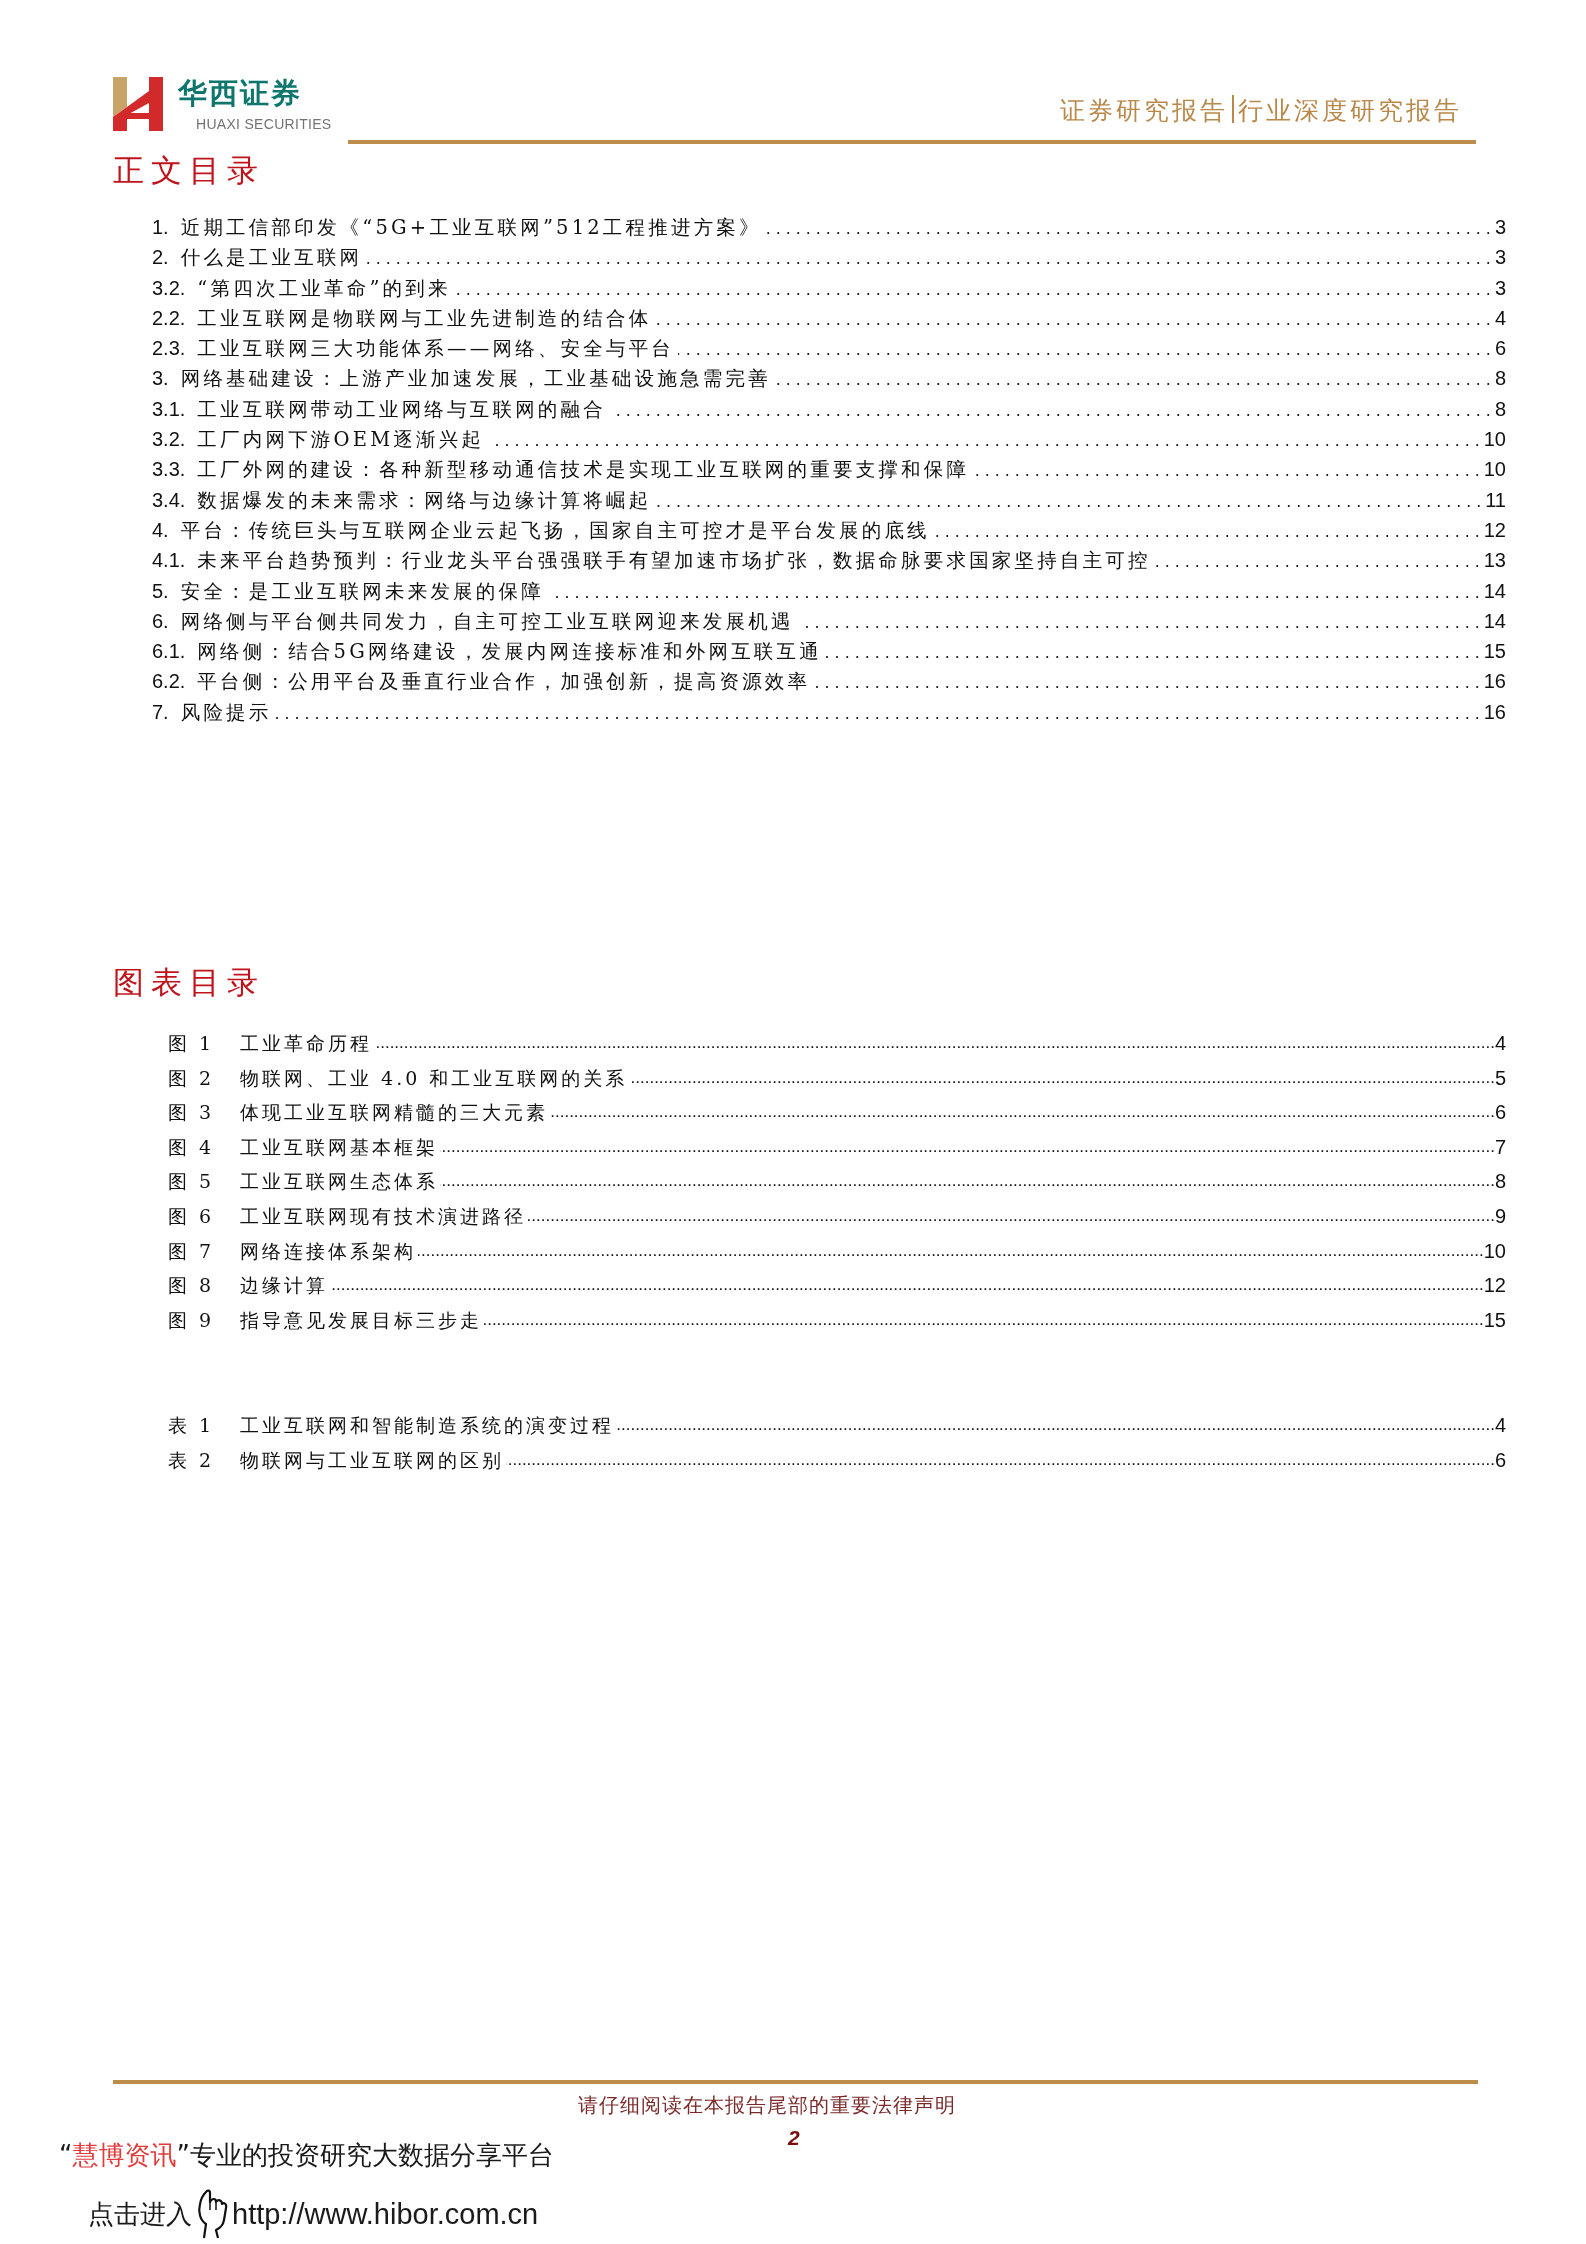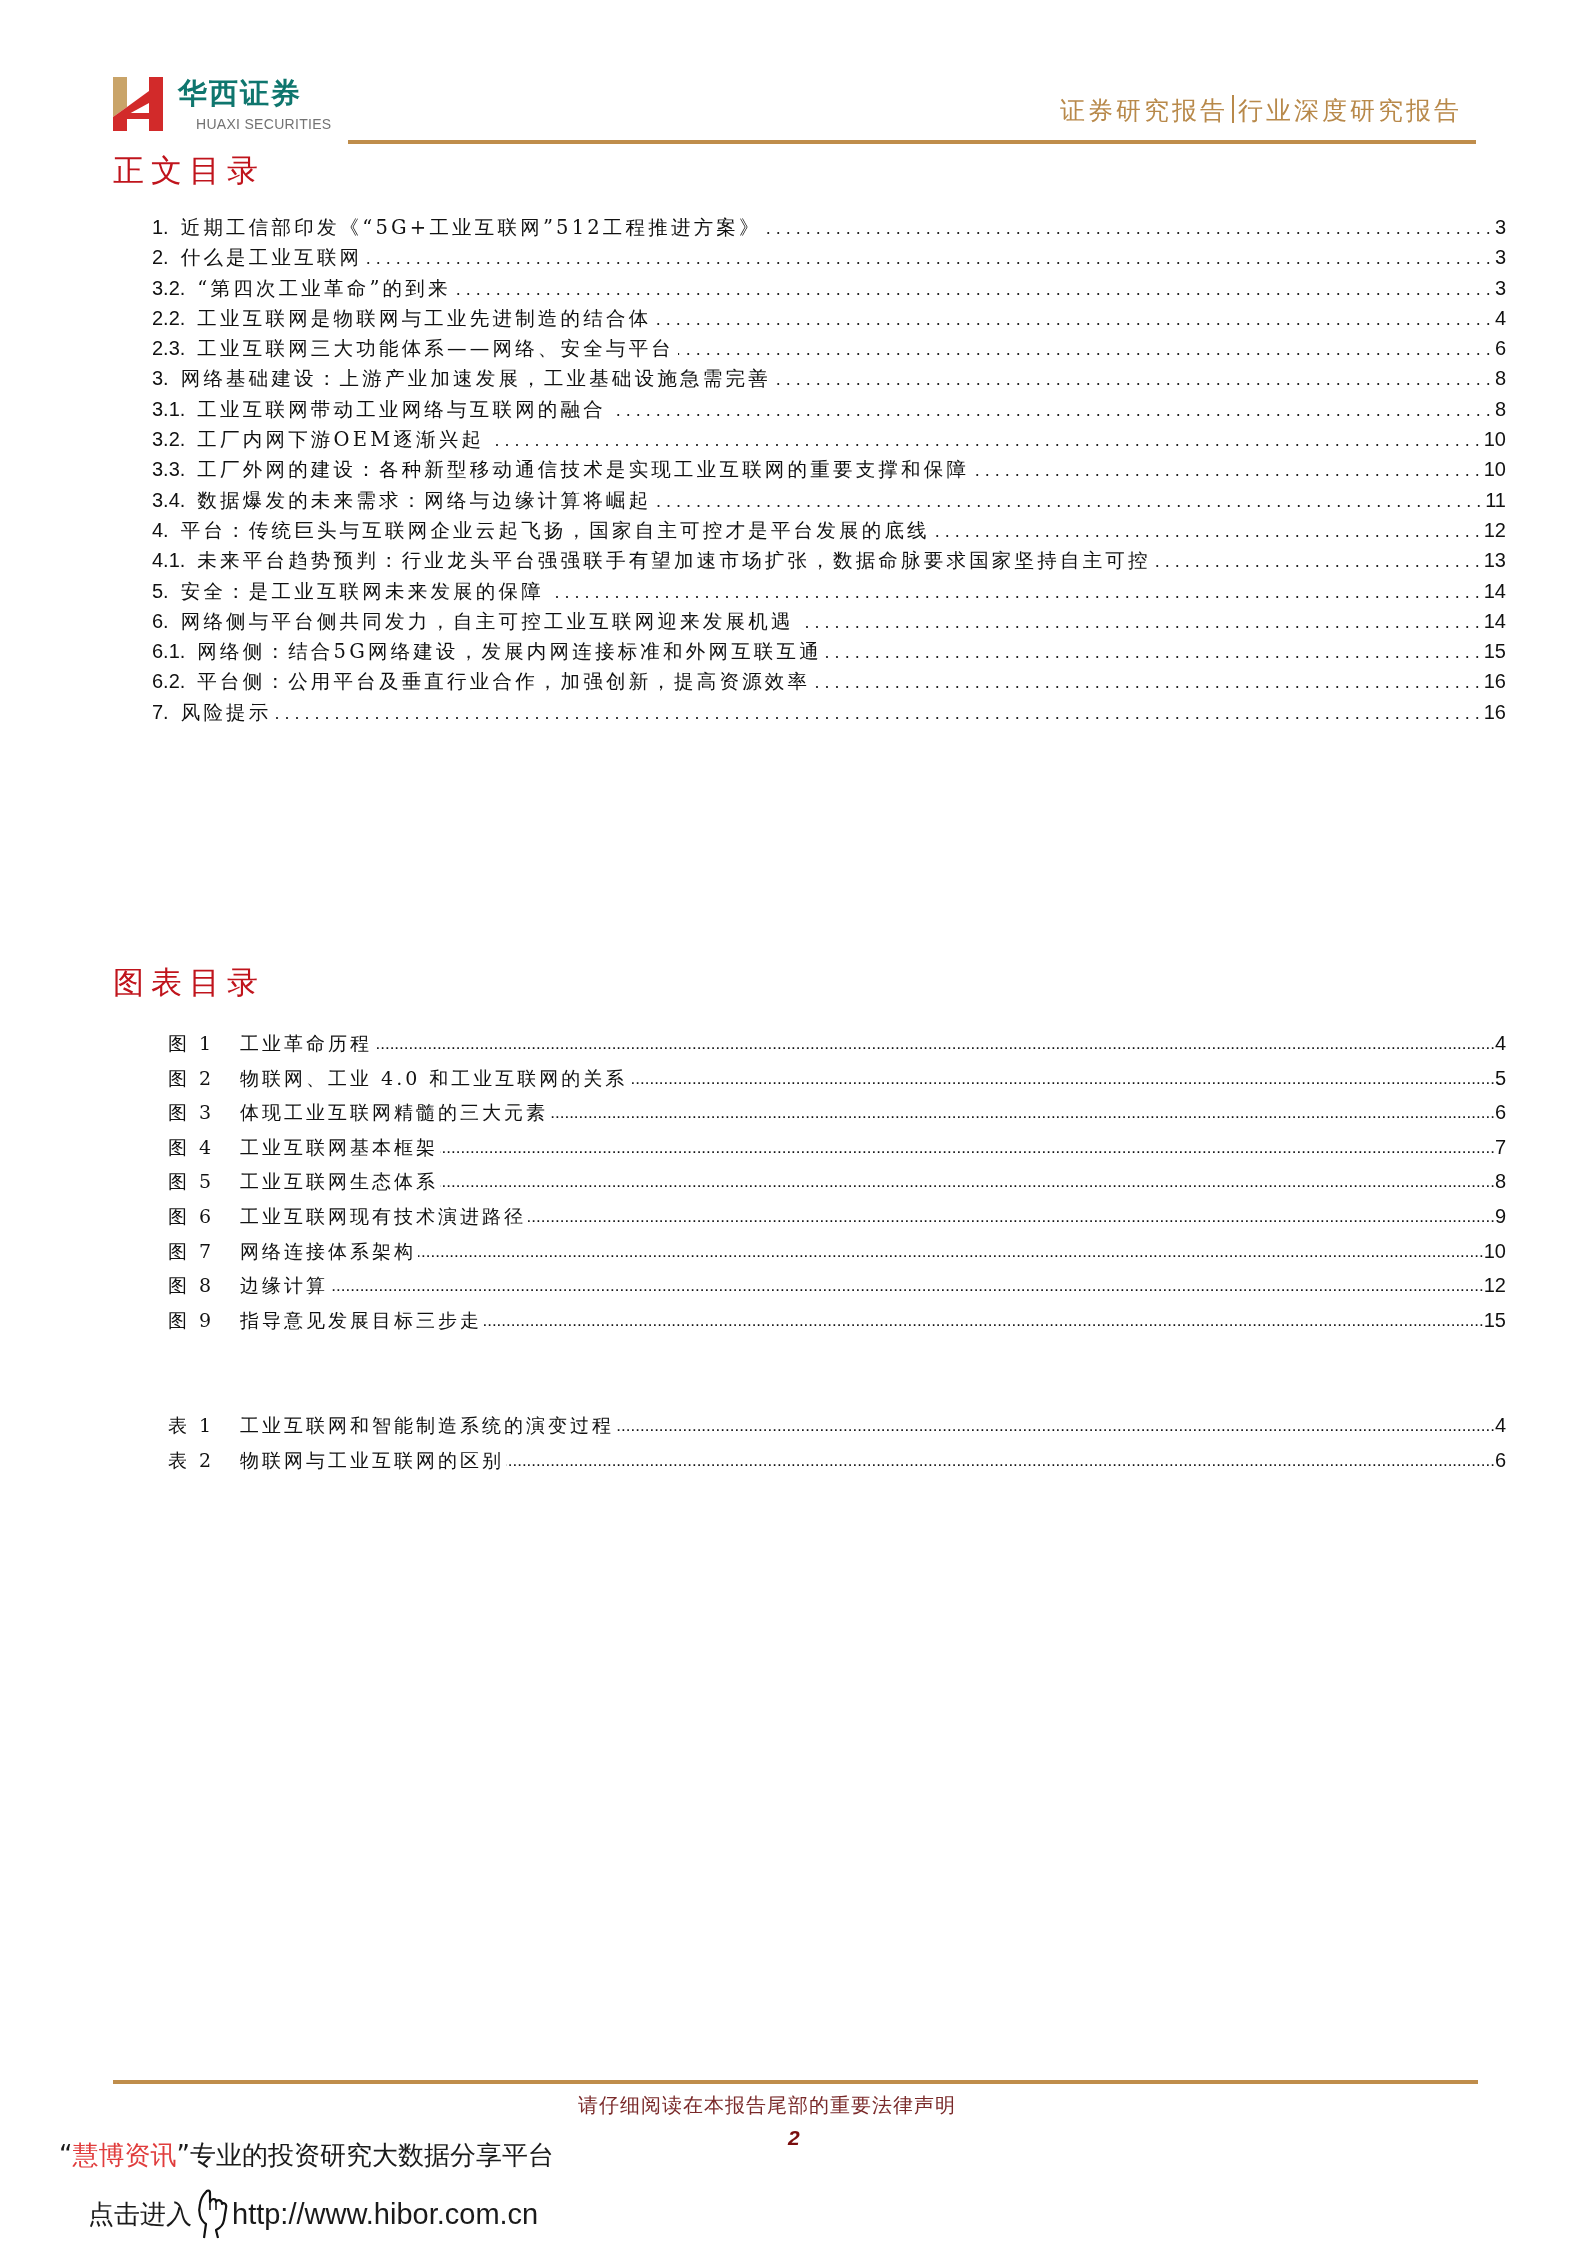--- a/index.html
+++ b/index.html
@@ -23,21 +23,21 @@
   .toc-num { font-family:"Liberation Sans Narrow","Liberation Sans", sans-serif; min-width:0; padding-right:12px; font-size:20px; }
   .toc-text { letter-spacing:3.2px; font-family:"DejaVu Serif", serif; }
   .toc-lead { flex:1; overflow:hidden; color:#222; margin:0 4px; letter-spacing:0; }
   .toc-lead::after { content:". . . . . . . . . . . . . . . . . . . . . . . . . . . . . . . . . . . . . . . . . . . . . . . . . . . . . . . . . . . . . . . . . . . . . . . . . . . . . . . . . . . . . . . . . . . . . . . . . . . . . . . . . . . . . . . . . . . . . . . . . . . . . . . . . . . . . . . . . . . . . . . ."; white-space:nowrap; font-family:"Liberation Sans", sans-serif; font-size:18px; }
   .toc-lead { direction:rtl; text-align:left; }
   .toc-page { font-family:"Liberation Sans", sans-serif; font-size:20px; min-width:0; text-align:right; }
 
   
   .figs { left:168px; top:1026px; width:1338px; }
   .tbls { left:168px; top:1408px; width:1338px; }
-  .fig-row { display:flex; align-items:center; height:34.6px; line-height:34.6px; font-size:19px; white-space:nowrap; }
+  .fig-row { display:flex; align-items:flex-end; height:34.6px; line-height:34.6px; font-size:19px; white-space:nowrap; }
   .fig-label { width:72px; font-family:"DejaVu Serif", serif; letter-spacing:3px; }
   .fig-text { letter-spacing:3px; font-family:"DejaVu Serif", serif; }
   .fig-lead { flex:1; overflow:hidden; direction:rtl; text-align:left; margin-left:2px; }
   .fig-lead::after { content:"......................................................................................................................................................................................................................................................................................................................................................"; font-family:"Liberation Sans", sans-serif; font-size:17px; letter-spacing:0; }
   .fig-page { font-family:"Liberation Sans", sans-serif; font-size:20px; }
 
   
   .footer-line { left:113px; top:2080px; width:1365px; height:4px; background:#bf8d4b; }
   .footer-legal { left:578px; top:2092px; font-family:"DejaVu Sans", sans-serif; font-size:20px; color:#7a2a2a; white-space:nowrap; letter-spacing:1px; }
   .page-number { left:788px; top:2126px; font-family:"Liberation Sans", sans-serif; font-size:21px; font-weight:bold; font-style:italic; color:#7a0e0e; }

